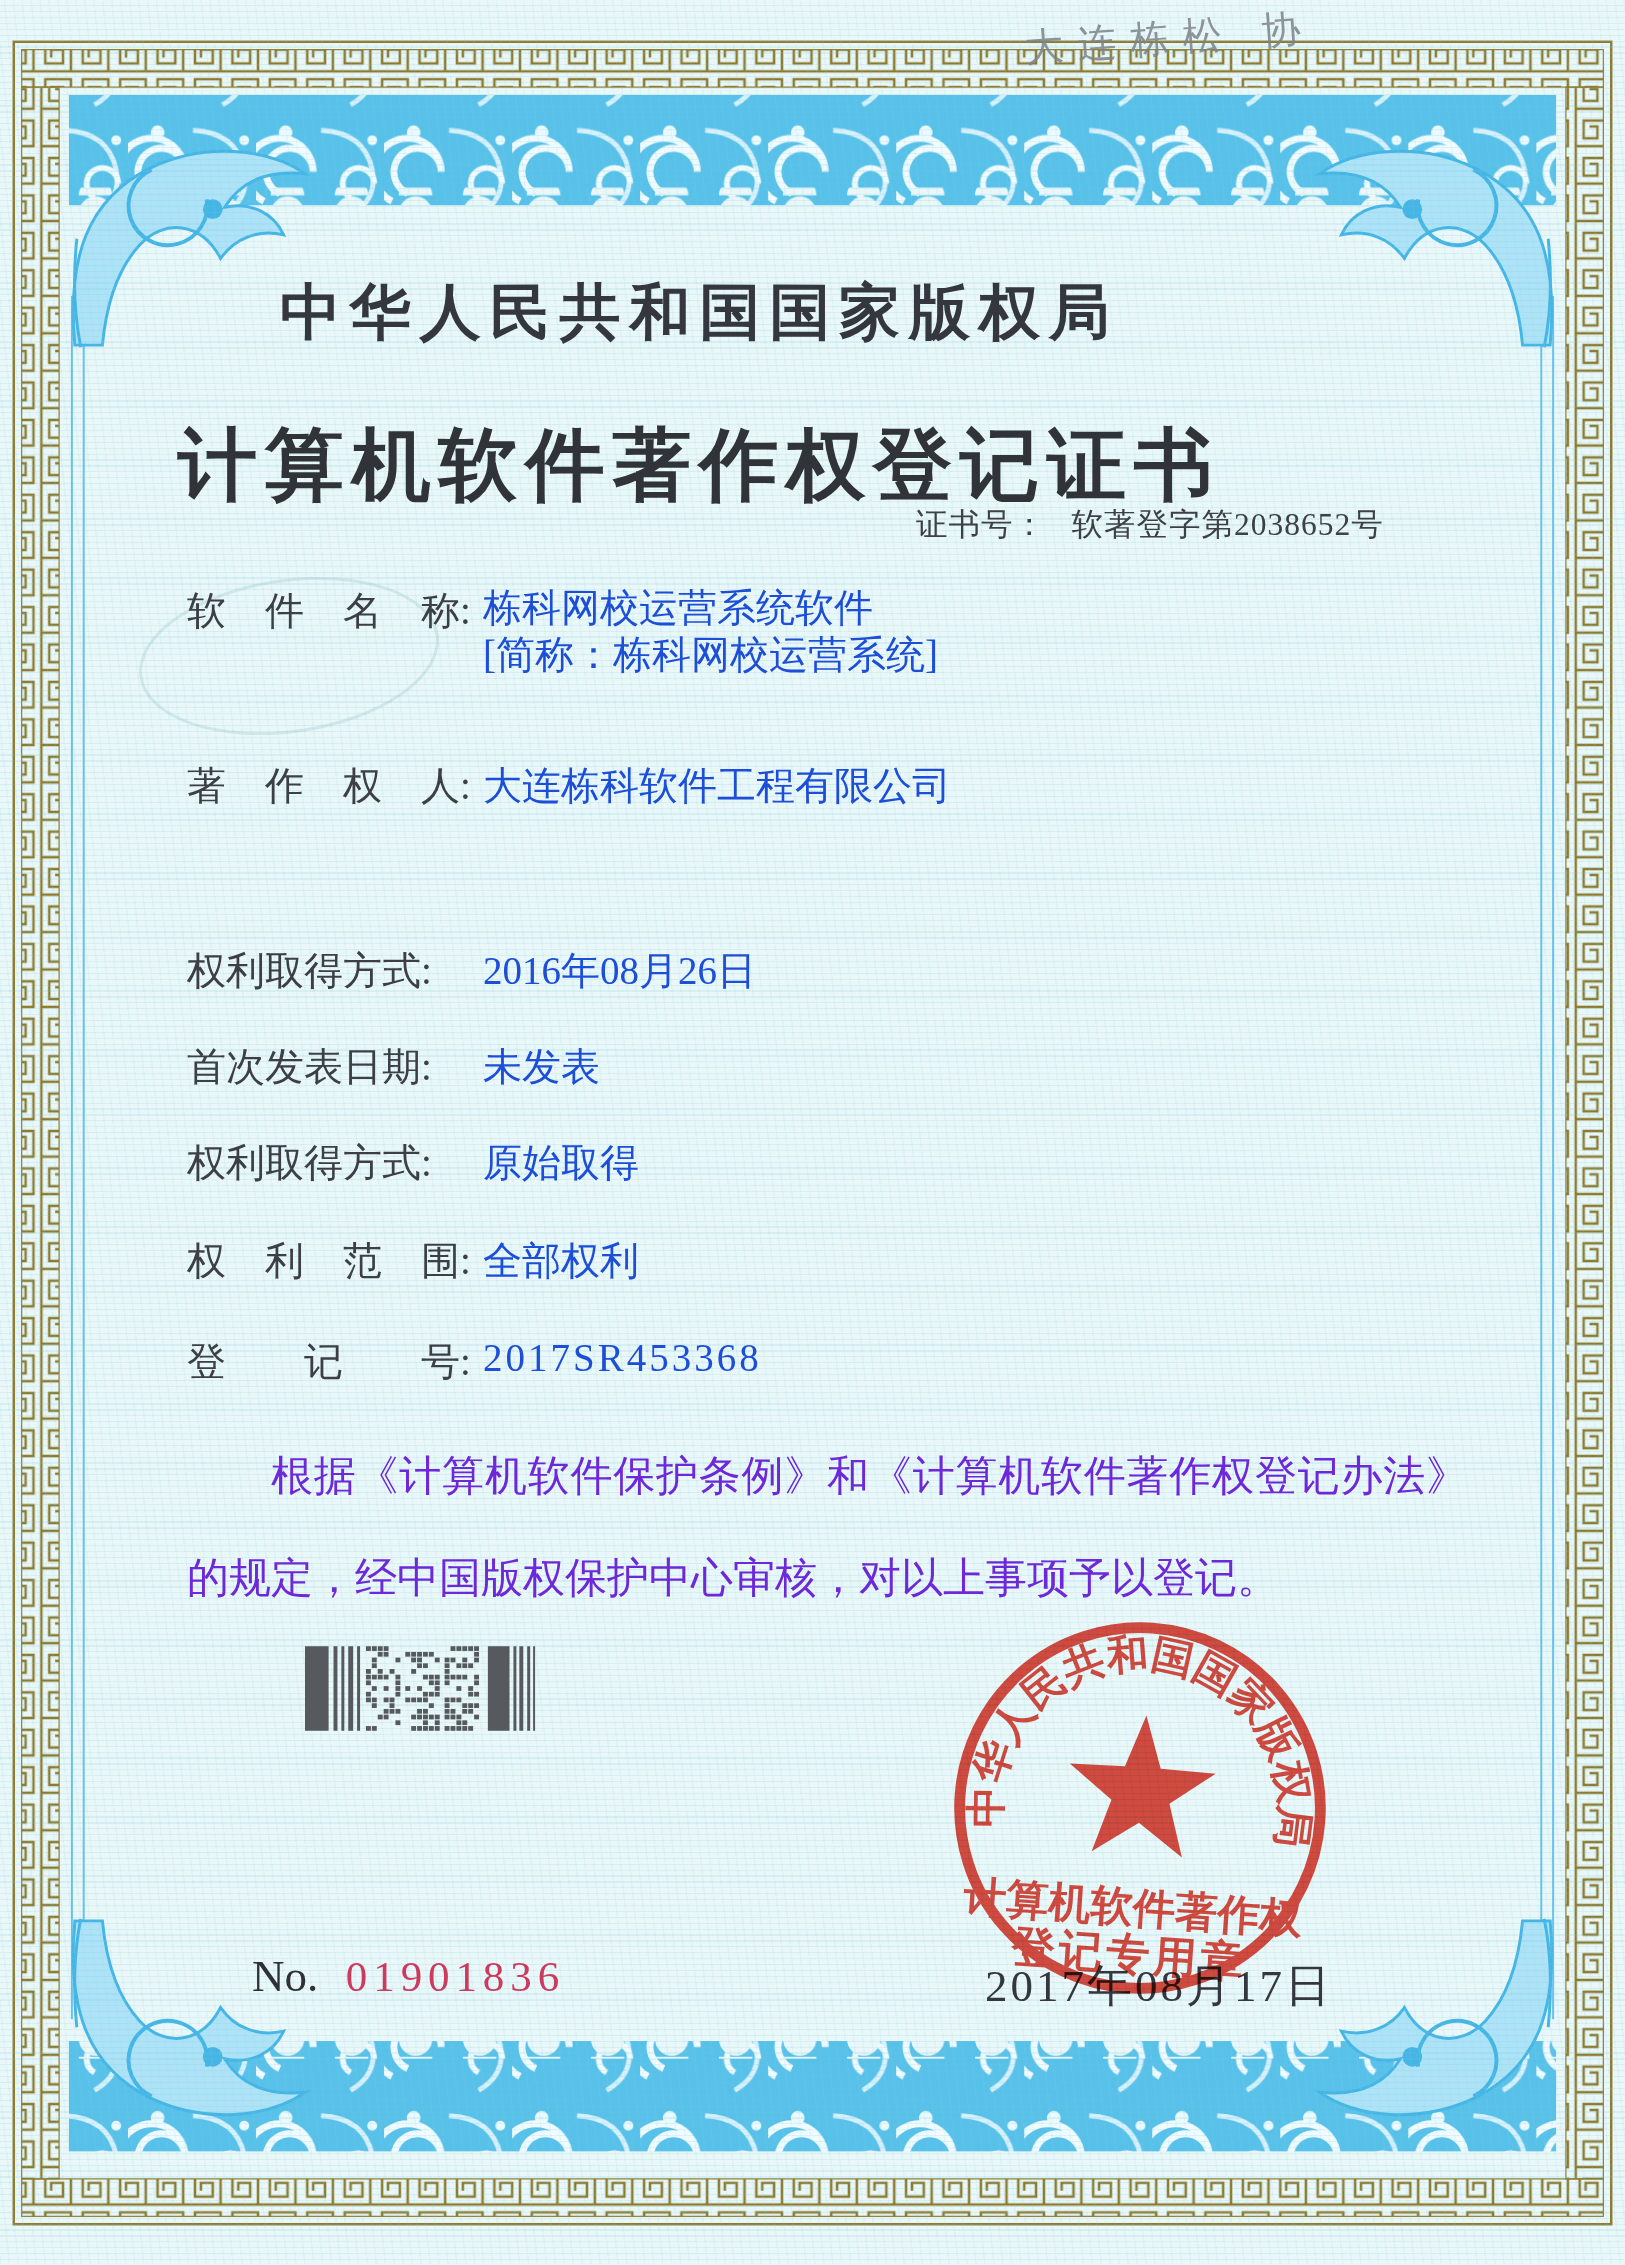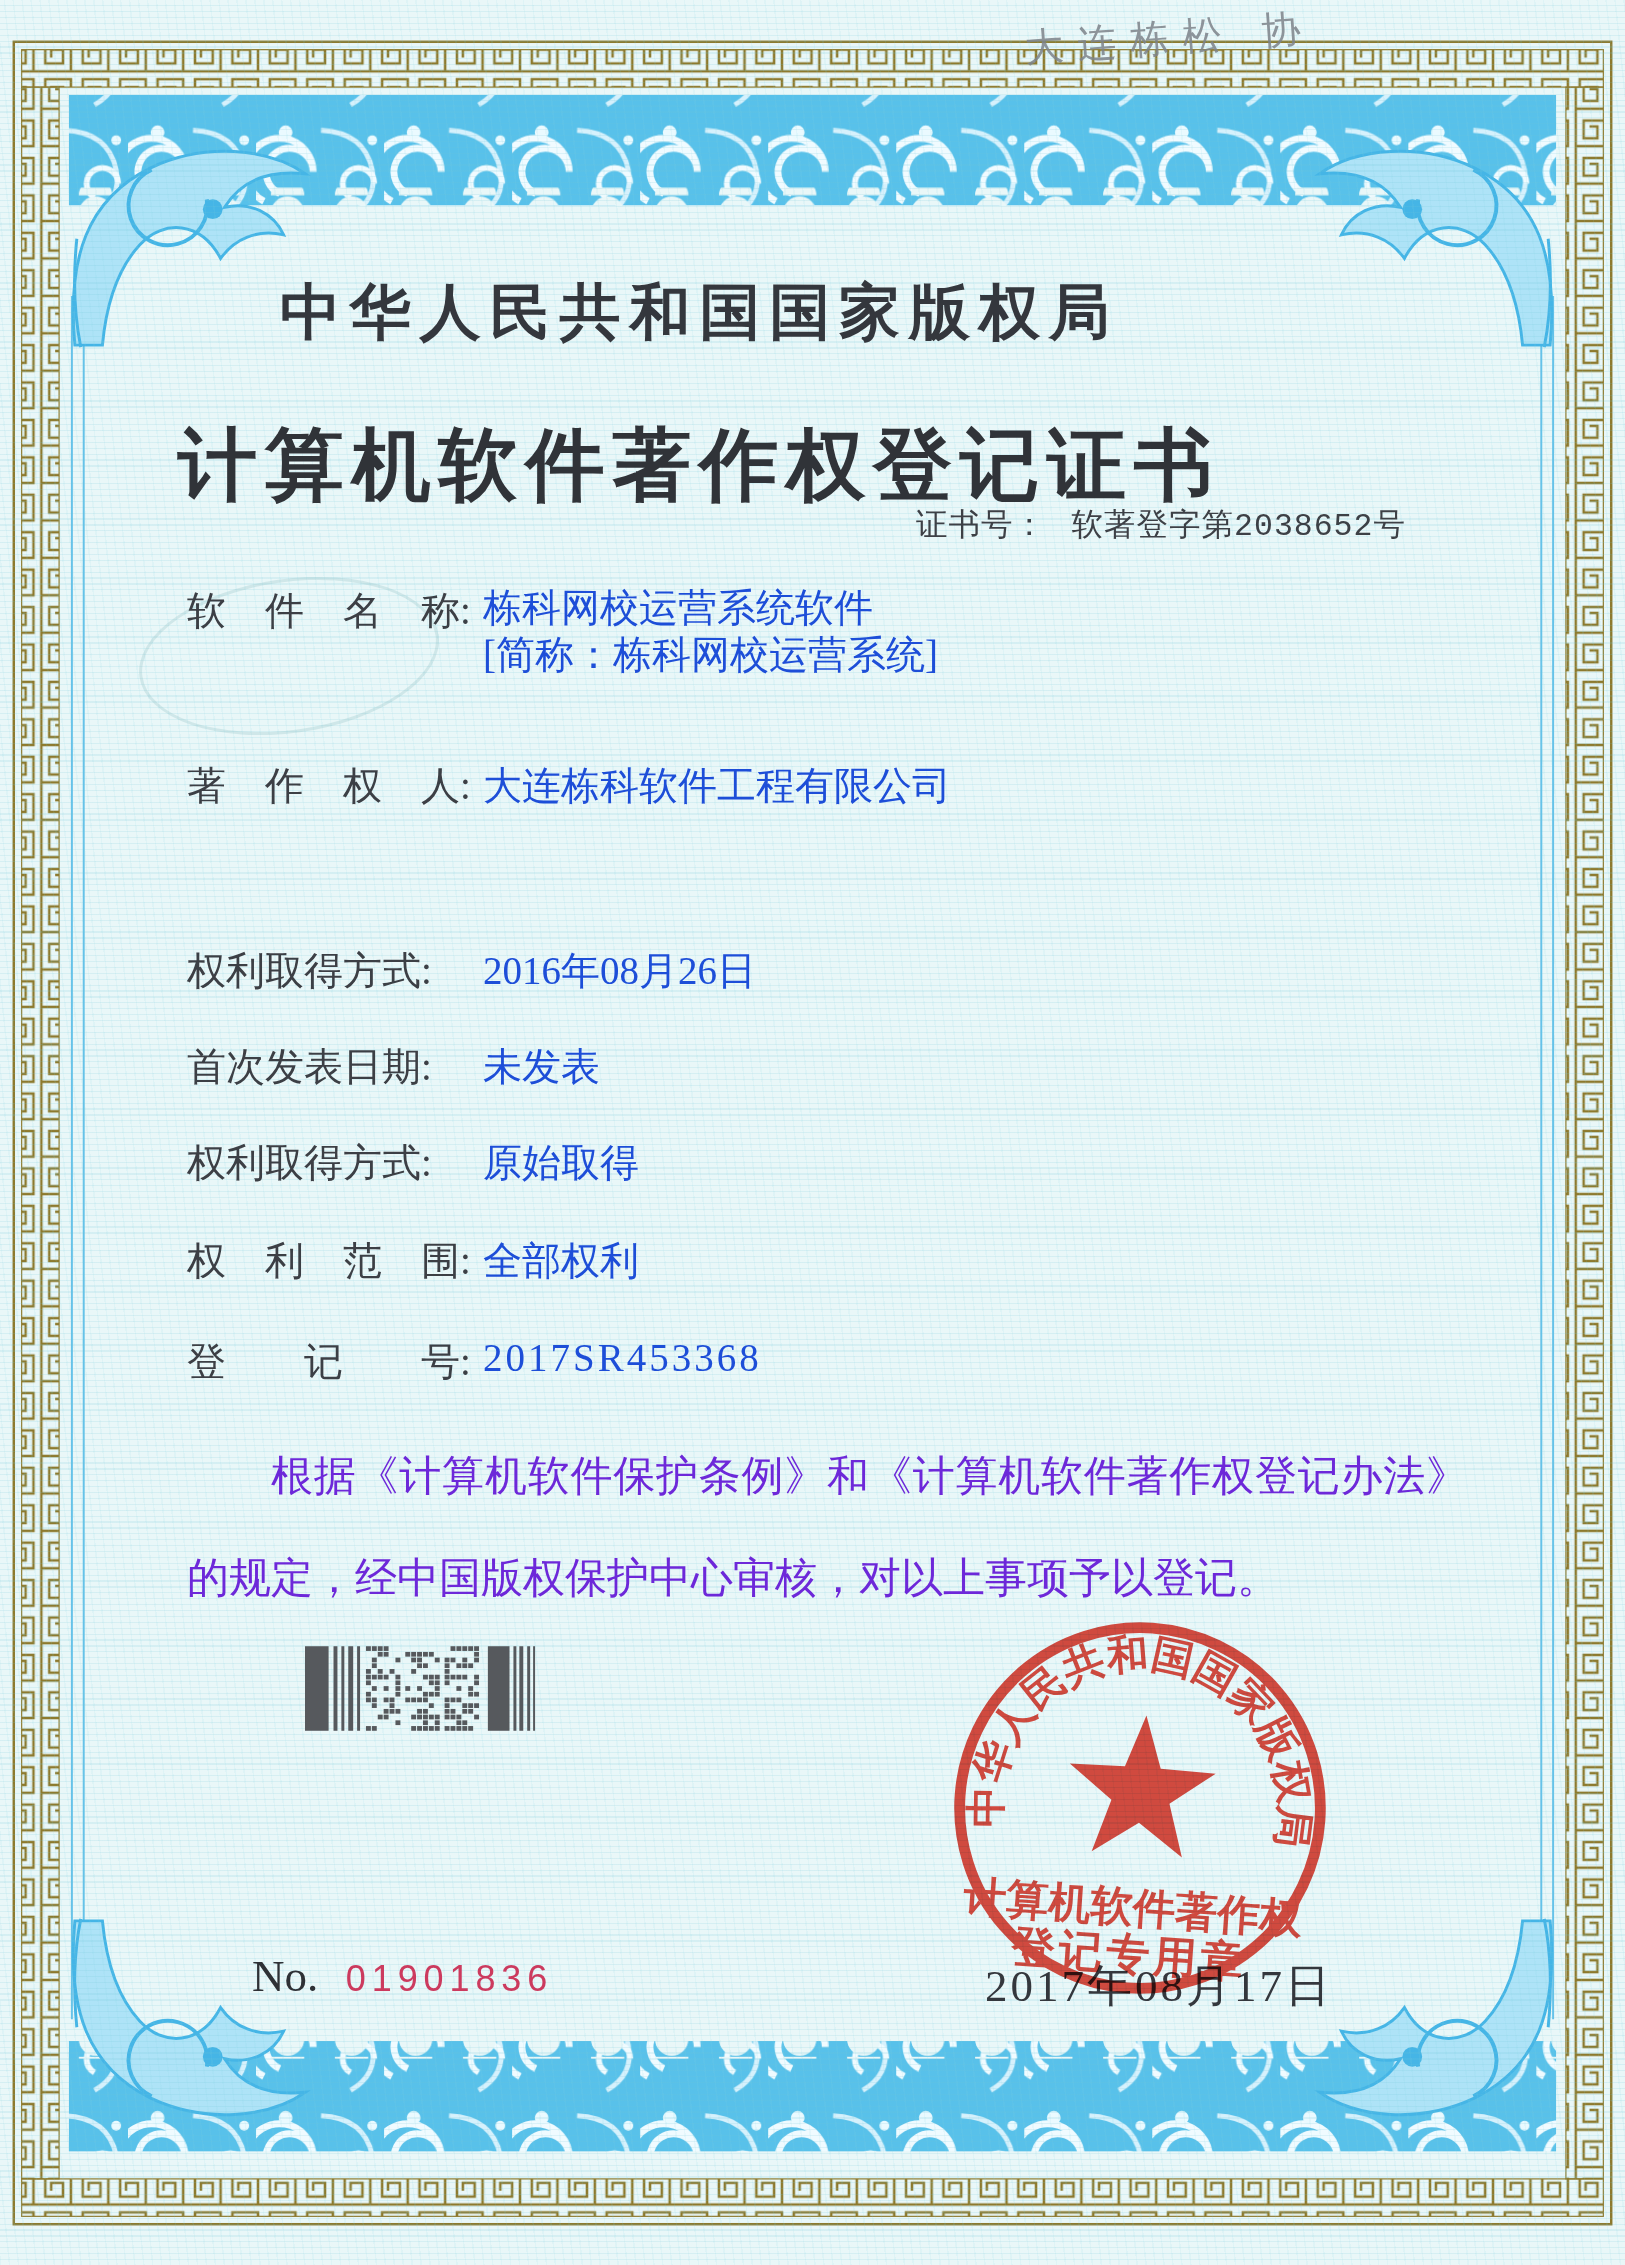--- a/index.html
+++ b/index.html
@@ -11,34 +11,34 @@
       repeating-linear-gradient(84deg, rgba(130,210,225,.10) 0 1.5px, transparent 1.5px 8.9px);}
   .frame-svg{position:absolute;left:0;top:0;}
   .abs{position:absolute;}
   .cn-sans{font-family:"Liberation Sans","DejaVu Sans",sans-serif;}
   .handwriting{left:1024px;top:2px;width:552px;font-size:39px;color:#7d838a;opacity:.85;
     transform:rotate(-4deg);font-family:"DejaVu Sans","Liberation Sans",sans-serif;letter-spacing:13.8px;}
   .authority{left:14.8px;top:272px;width:1369px;text-align:center;font-size:61px;font-weight:700;
     letter-spacing:8.9px;color:#34373d;}
   .cert-title{left:14.8px;top:378px;width:1369px;text-align:center;font-size:79px;font-weight:700;
     letter-spacing:7.9px;color:#303338;margin-top:35px;}
-  .cert-no{left:916px;top:504px;font-size:31.5px;letter-spacing:1px;color:#3d4046;font-family:Liberation Mono, monospace;}
+  .cert-no{left:916px;top:504px;font-size:31.5px;letter-spacing:1px;color:#3d4046;}
   .cert-no .v{margin-left:25.6px;}
   .row{left:0;top:0;width:1625px;}
   .flabel{position:absolute;left:187px;font-size:39px;color:#3c3f45;white-space:nowrap;}
   .fvalue{position:absolute;left:483px;font-size:39px;color:#1d4ed8;white-space:nowrap;}
   .fvalue .line{line-height:47px;}
   .fvalue .version{font-size:37px;letter-spacing:2px;}
   .regno{letter-spacing:3px;}
   .statement{left:187px;top:1425px;width:1281px;font-size:42px;line-height:102px;
     text-indent:2em;color:#6d28d9;text-align:justify;}
   .barcode{left:305px;top:1646px;}
   .bc{fill:var(--barcode-gray,#56595d);}
   .serial{left:252px;top:1950px;font-size:45px;color:#2e3136;}
-  .serial .num{font-family:Liberation Sans, sans-serif;font-size:36px;
+  .serial .num{font-family:Liberation Serif, serif;font-size:43px;
     color:var(--serial-red,#cc3a5e);letter-spacing:5.9px;margin-left:27.6px;font-weight:400;}
   .issue-date{left:985px;top:1956px;font-size:45px;letter-spacing:3px;color:#34373d;z-index:1;}
   .seal{left:936px;top:1604px;z-index:2;mix-blend-mode:multiply;transform:rotate(4deg);opacity:.92;}
   .seal text{fill:var(--seal-red,#e23c31);font-weight:700;
     font-family:"Liberation Sans","DejaVu Sans",sans-serif;}
   .seal .ring{font-size:42px;letter-spacing:1px;}
   .seal .l1{font-size:43px;}
   .seal .l2{font-size:44px;letter-spacing:4px;}
   .watermark{left:138px;top:579px;width:296px;height:148px;border:3px solid rgba(140,190,195,.28);
     border-radius:50%;transform:rotate(-8deg);}

